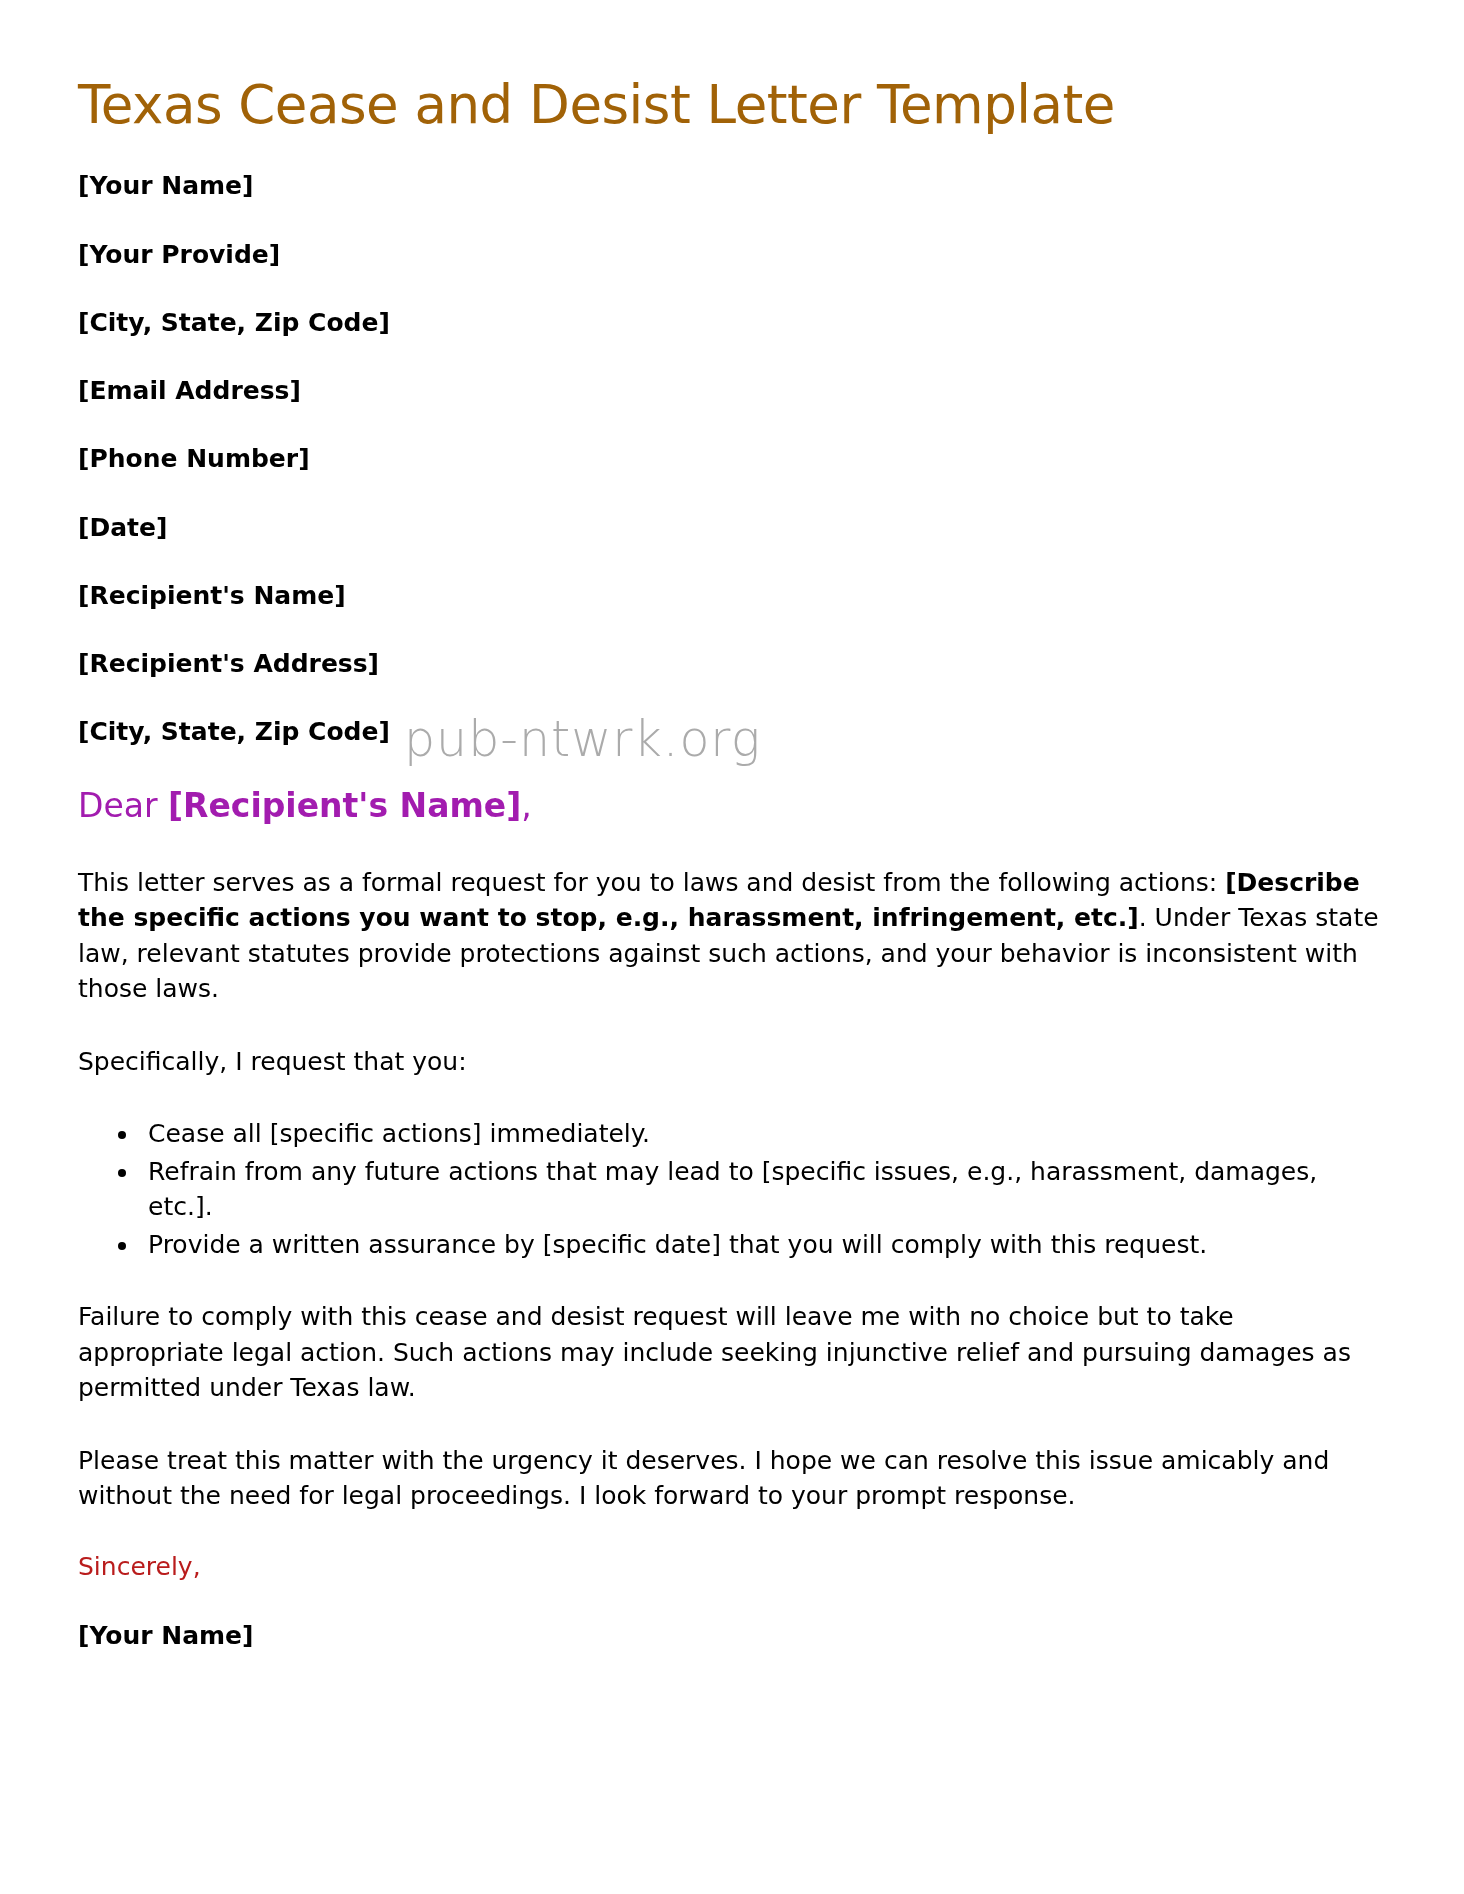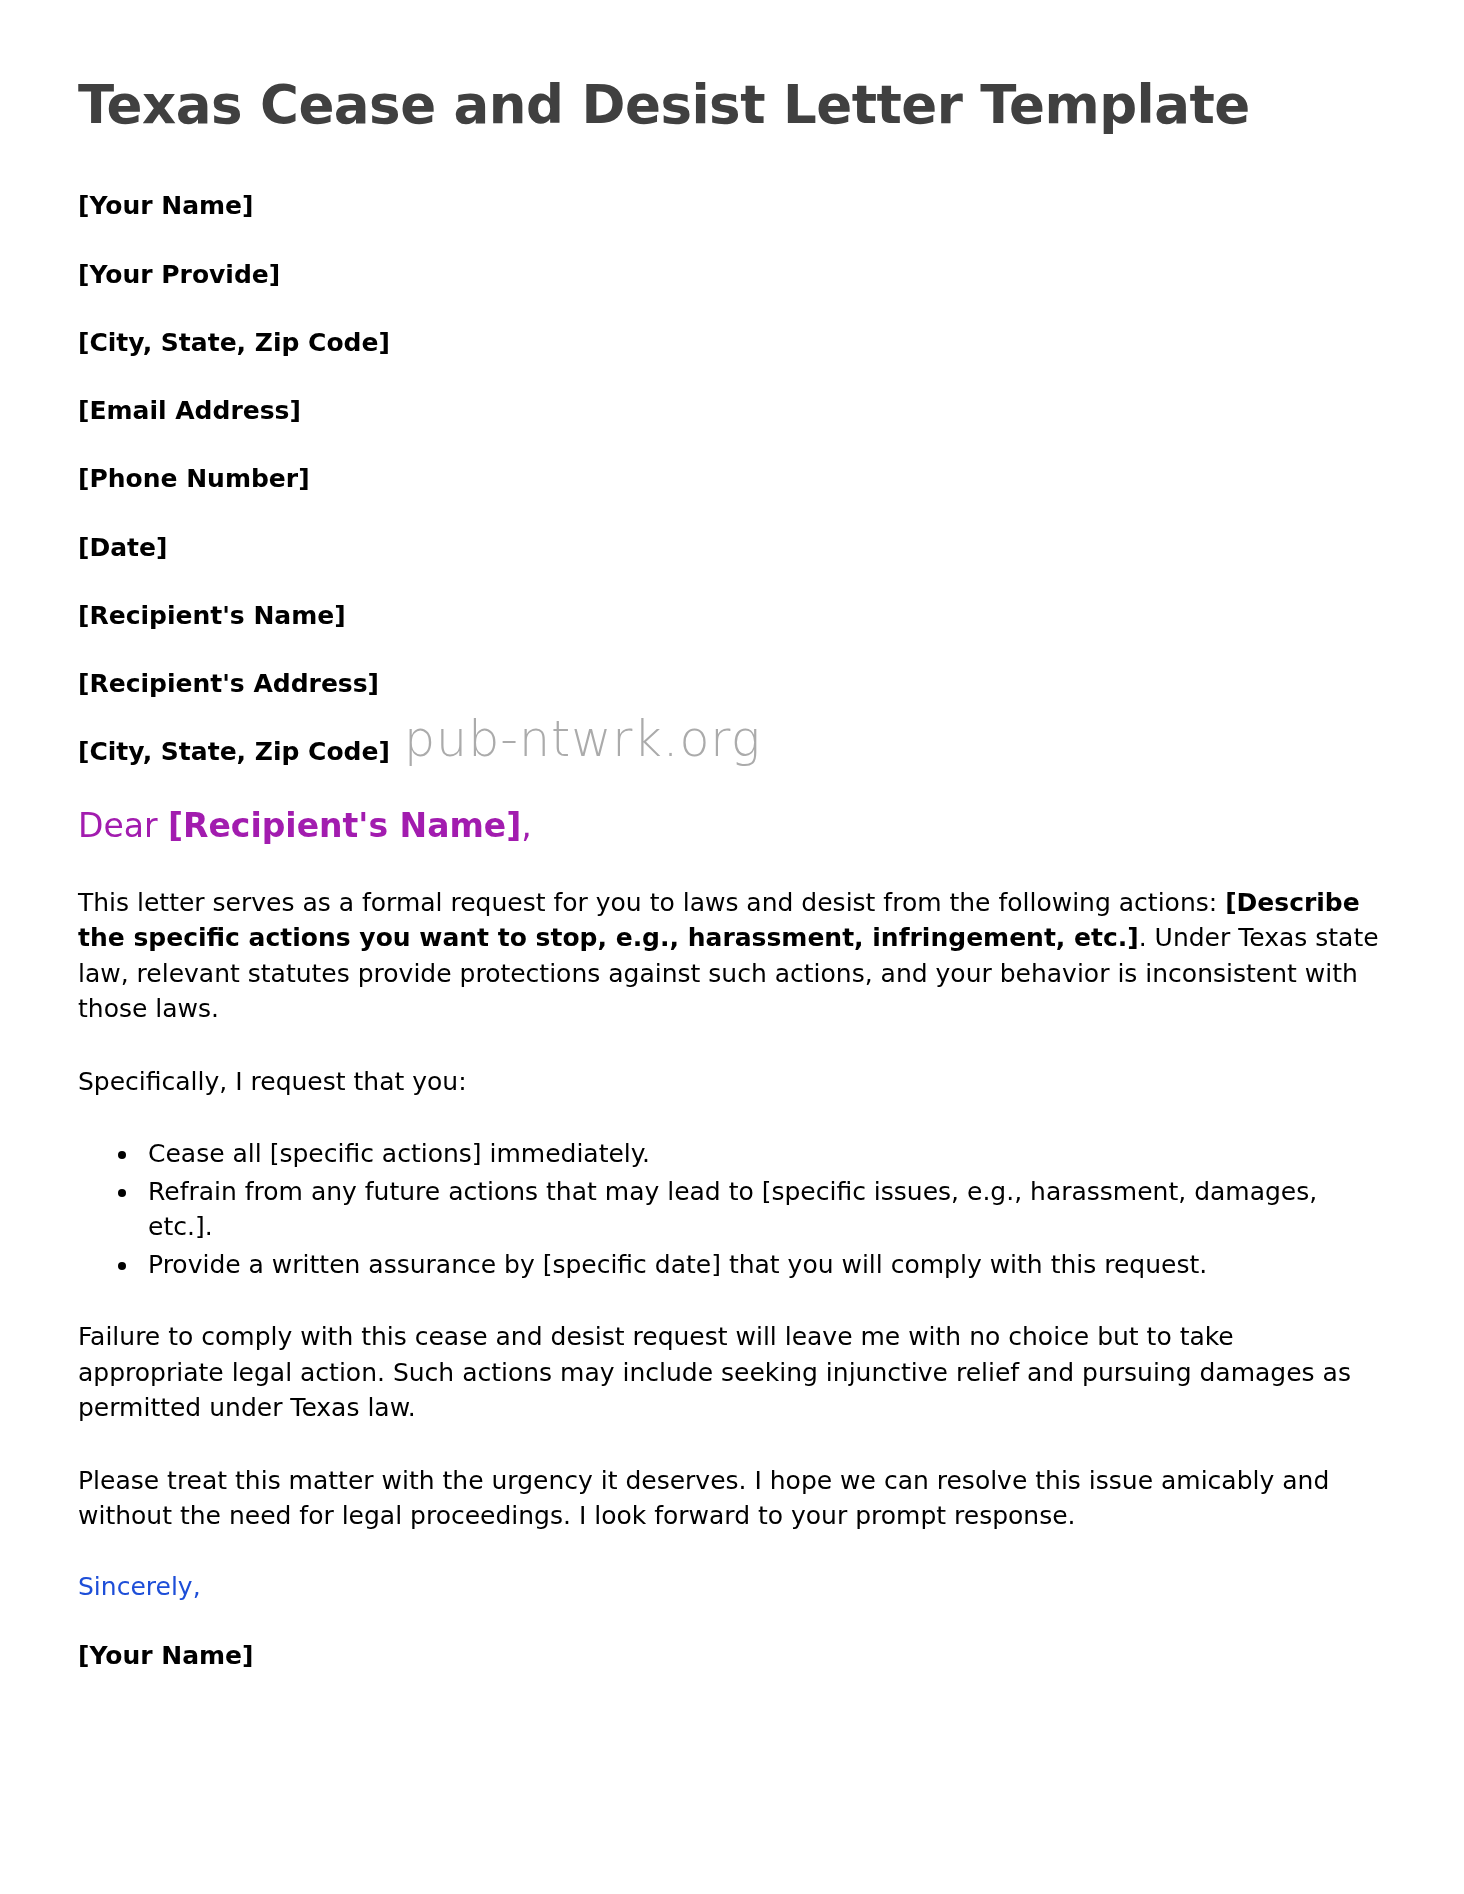--- a/index.html
+++ b/index.html
@@ -18,25 +18,25 @@
   .page {
     position: relative;
     width: 1464px;
     height: 1894px;
     background: #ffffff;
     box-sizing: border-box;
     padding: 75px 78px 0 78px;
   }
   .doc-title {
     font-size: 53px;
-    font-weight: bold;
+    font-weight: normal;
     line-height: 1.12;
     letter-spacing: -0.5px;
-    margin: 0 0 56px 0;
-    color: #404040;
+    margin: 0 0 36px 0;
+    color: #a16207;
   }
   .field-line {
     font-size: 25px;
     font-weight: bold;
     line-height: 1.25;
     margin: 0 0 37px 0;
     color: #000;
   }
   .salutation {
     font-size: 33px;
@@ -66,21 +66,21 @@
     line-height: 1.42;
     margin: 0 0 2px 0;
     color: #000;
     padding-left: 8px;
   }
   .closing {
     font-size: 25px;
     font-weight: normal;
     line-height: 1.3;
     margin: 0 0 37px 0;
-    color: #1d4ed8;
+    color: #b91c1c;
   }
   .signature {
     font-size: 25px;
     font-weight: bold;
     line-height: 1.3;
     margin: 0 0 37px 0;
     color: #000;
   }
   .watermark {
     position: absolute;

